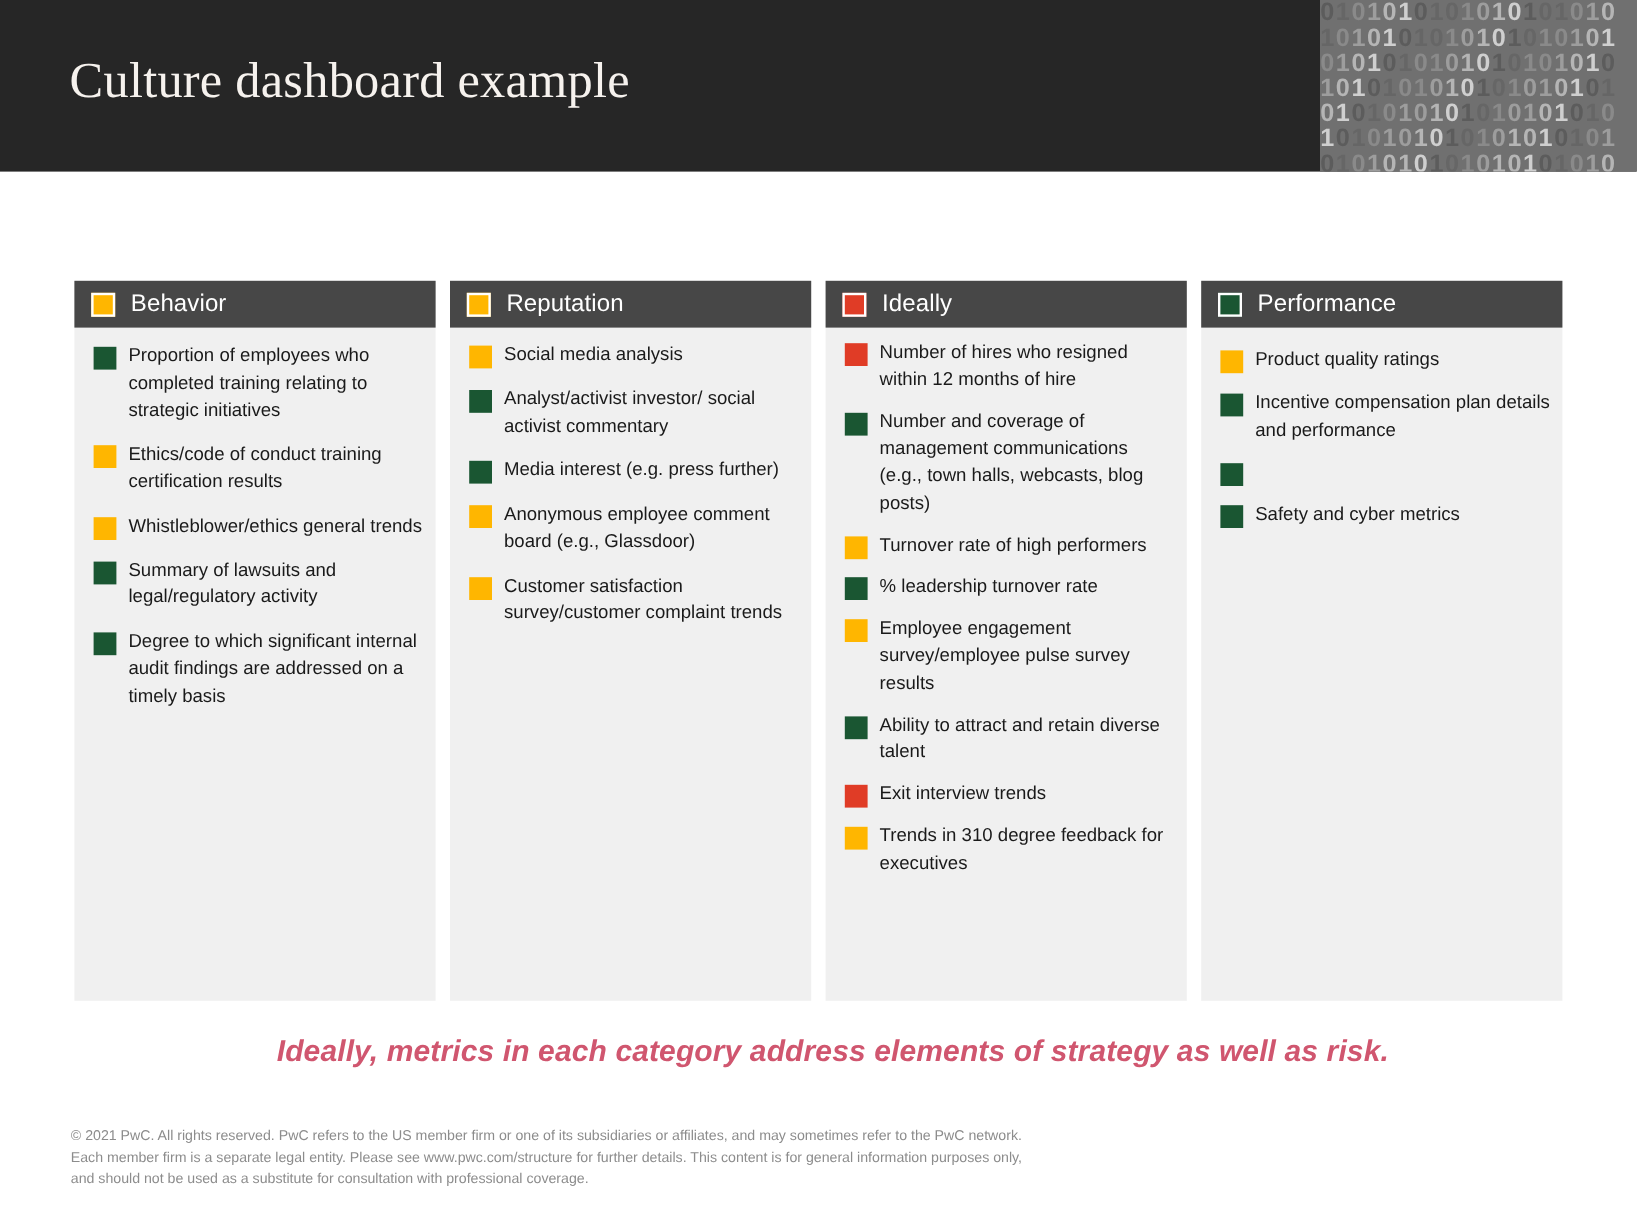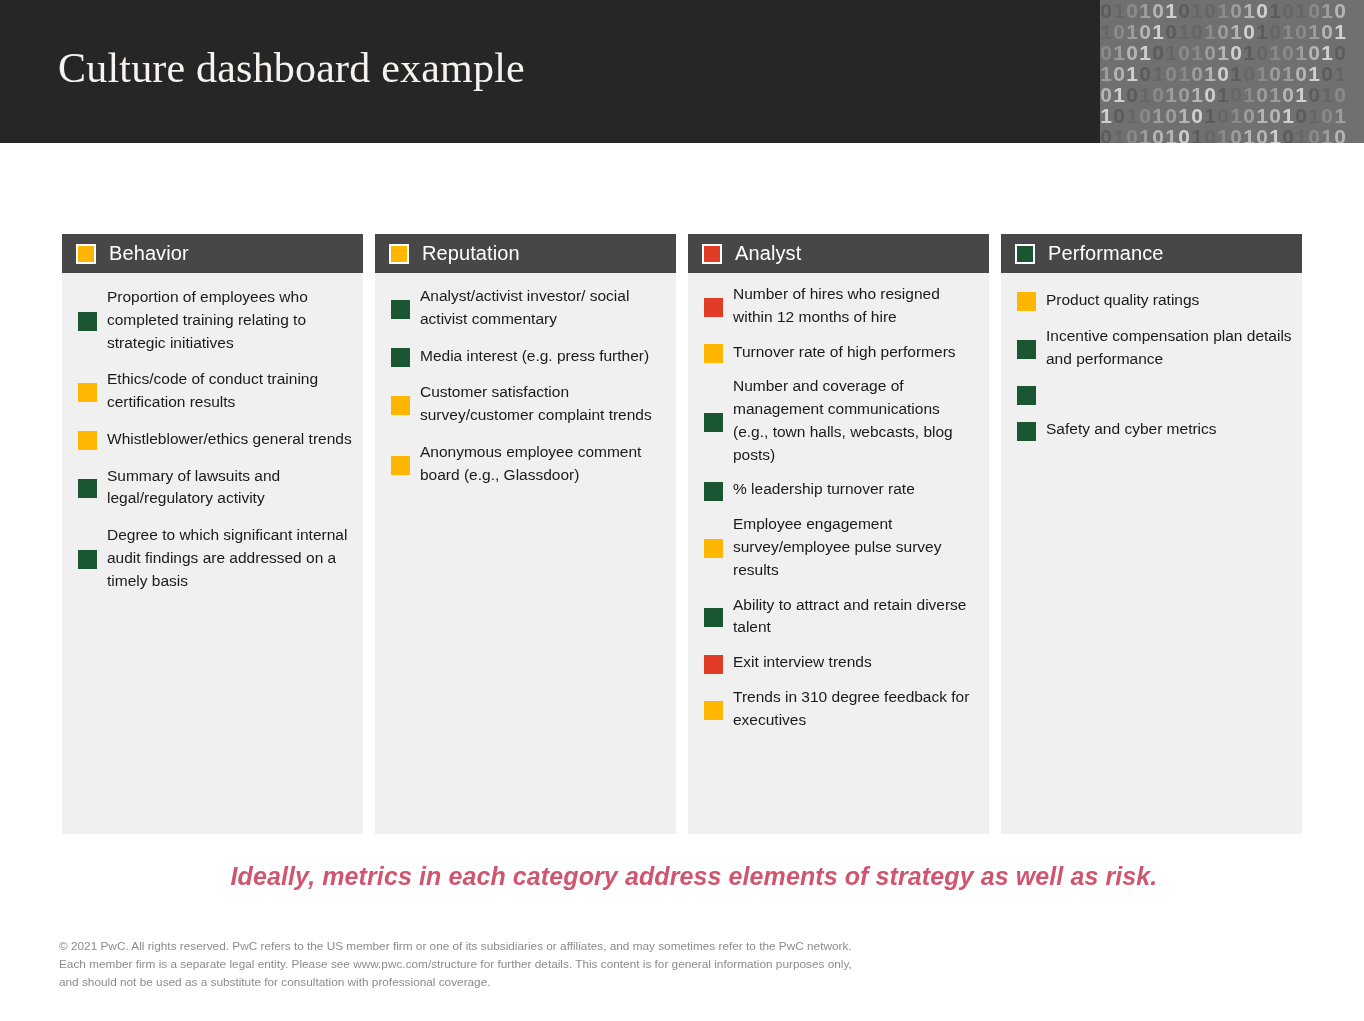--- a/index.html
+++ b/index.html
@@ -55,21 +55,21 @@
     flex:0 0 auto;
   }
   .card-header .hdr-label {
     margin-left:13px; color:#ffffff; font-size:20px; font-weight:400;
     letter-spacing:0.1px;
   }
   .card-body {
     flex:1 1 auto; padding:12px 10px 10px 16px;
   }
   .metric {
-    display:flex; align-items:center; margin-bottom:14px;
+    display:flex; align-items:flex-start; margin-bottom:14px;
   }
   .metric .sw {
     width:19px; height:19px; flex:0 0 auto; margin-top:3px;
   }
   .metric .txt {
     margin-left:10px; font-size:15.5px; line-height:1.47;
     color:#1a1a1a;
   }
 
   
@@ -278,54 +278,58 @@
         </div>
       </div>
     </div>
     <div class="card c-reputation">
       <div class="card-header">
         <span class="hdr-swatch" style="background: rgb(255, 182, 0);"></span>
         <span class="hdr-label">Reputation</span>
       </div>
       <div class="card-body">
         <div class="metric">
+          <span class="sw" style="background: rgb(255, 182, 0);"></span>
+          <span class="txt">Social media analysis</span>
+        </div>
+        <div class="metric">
           <span class="sw" style="background: rgb(26, 86, 50);"></span>
           <span class="txt">Analyst/activist investor/ social activist commentary</span>
         </div>
         <div class="metric">
           <span class="sw" style="background: rgb(26, 86, 50);"></span>
           <span class="txt">Media interest (e.g. press further)</span>
         </div>
         <div class="metric">
           <span class="sw" style="background: rgb(255, 182, 0);"></span>
+          <span class="txt">Anonymous employee comment board (e.g., Glassdoor)</span>
+        </div>
+        <div class="metric">
+          <span class="sw" style="background: rgb(255, 182, 0);"></span>
           <span class="txt">Customer satisfaction survey/customer complaint trends</span>
-        </div>
-        <div class="metric">
-          <span class="sw" style="background: rgb(255, 182, 0);"></span>
-          <span class="txt">Anonymous employee comment board (e.g., Glassdoor)</span>
         </div>
       </div>
     </div>
     <div class="card c-people">
       <div class="card-header">
         <span class="hdr-swatch" style="background: rgb(224, 60, 38);"></span>
-        <span class="hdr-label">Analyst</span>
+        <span class="hdr-label">Ideally</span>
       </div>
       <div class="card-body">
         <div class="metric">
           <span class="sw" style="background: rgb(224, 60, 38);"></span>
           <span class="txt">Number of hires who resigned within 12 months of hire</span>
         </div>
         <div class="metric">
+          <span class="sw" style="background: rgb(26, 86, 50);"></span>
+          <span class="txt">Number and coverage of management communications (e.g., town halls, webcasts, blog posts)</span>
+        </div>
+        <div class="metric">
           <span class="sw" style="background: rgb(255, 182, 0);"></span>
           <span class="txt">Turnover rate of high performers</span>
-        </div>
-        <div class="metric">
-          <span class="sw" style="background: rgb(26, 86, 50);"></span>
-          <span class="txt">Number and coverage of management communications (e.g., town halls, webcasts, blog posts)</span>
         </div>
         <div class="metric">
           <span class="sw" style="background: rgb(26, 86, 50);"></span>
           <span class="txt">% leadership turnover rate</span>
         </div>
         <div class="metric">
           <span class="sw" style="background: rgb(255, 182, 0);"></span>
           <span class="txt">Employee engagement survey/employee pulse survey results</span>
         </div>
         <div class="metric">

